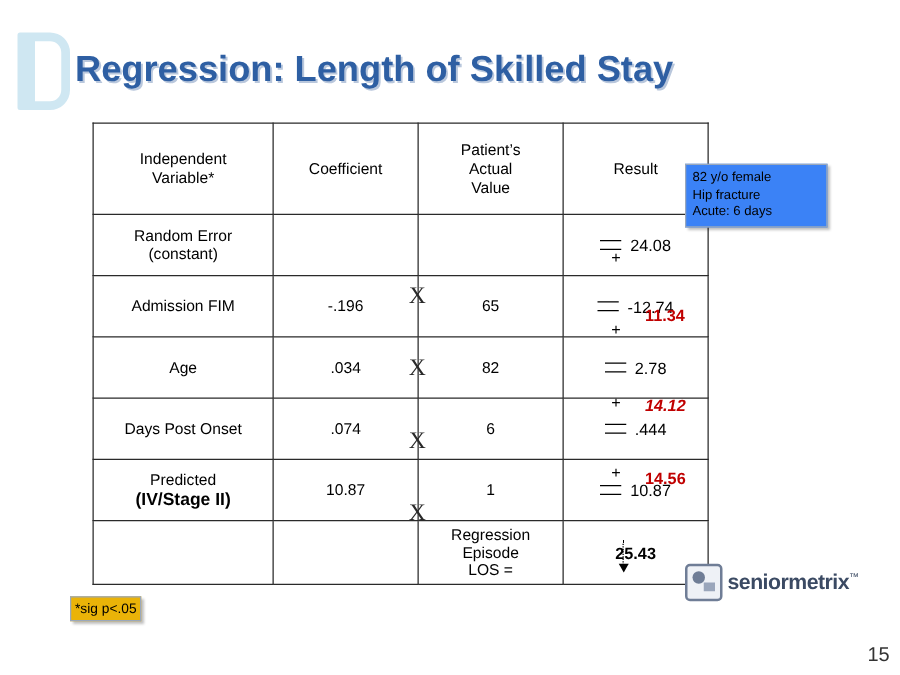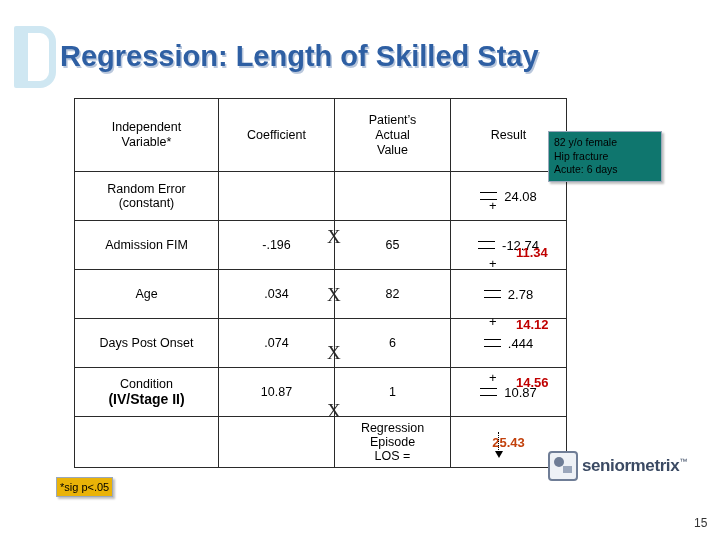--- a/index.html
+++ b/index.html
@@ -139,21 +139,21 @@
     white-space: nowrap;
   }
 
   
   .callout {
     position: absolute;
     left: 548px;
     top: 131px;
     width: 102px;
     padding: 4px 5px;
-    background: #0f766e;
+    background: #3b82f6;
     border: 1px solid #9aa8bb;
     font-size: 10.5px;
     line-height: 13.5px;
     color: #000;
     box-shadow: 2px 2px 2px rgba(0,0,0,0.25);
   }
 
   
   .signote {
     position: absolute;
@@ -165,21 +165,21 @@
     font-size: 11px;
     color: #000;
     box-shadow: 2px 2px 2px rgba(0,0,0,0.25);
     margin-left: 12px;
   }
 
   
   .total-val {
     font-size: 13px;
     font-weight: bold;
-    color: #c2410c;
+    color: #000000;
   }
 
   
   .arrow-down {
     position: absolute;
     left: 494px;
     top: 432px;
     width: 10px;
     height: 30px;
   }
@@ -242,21 +242,21 @@
   .brand-text .tm {
     font-size: 8px;
     vertical-align: super;
     font-weight: normal;
   }
 
   .page-num {
     position: absolute;
     left: 694px;
     top: 516px;
-    font-size: 12px;
+    font-size: 16px;
     color: #333;
   }
 </style>
 </head>
 <body>
 
 <div id="slide">
 
   <div class="logo-bracket"></div>
 
@@ -337,21 +337,21 @@
         <td class="result-cell">
           <div class="res-inner">
             <span class="eq"></span>
             <span class="res-val">.444</span>
           </div>
         </td>
       </tr>
 
       <tr class="rowtall">
         <td>
-          <div>Condition</div>
+          <div>Predicted</div>
           <div class="sub-note">(IV/Stage II)</div>
         </td>
         <td>10.87</td>
         <td>1</td>
         <td class="result-cell">
           <div class="res-inner">
             <span class="eq"></span>
             <span class="res-val">10.87</span>
           </div>
         </td>
@@ -376,21 +376,21 @@
   <span class="xmark" style="left:327px; top:284px;">X</span>
   <span class="xmark" style="left:327px; top:342px;">X</span>
   <span class="xmark" style="left:327px; top:400px;">X</span>
 
   <span class="plus" style="left:489px; top:198px;">+</span>
   <span class="plus" style="left:489px; top:256px;">+</span>
   <span class="plus" style="left:489px; top:314px;">+</span>
   <span class="plus" style="left:489px; top:370px;">+</span>
 
   <span class="running" style="left:516px; top:245px;">11.34</span>
-  <span class="running" style="left:516px; top:317px;">14.12</span>
+  <span class="running" style="left:516px; top:317px;font-style:italic;">14.12</span>
   <span class="running" style="left:516px; top:375px;">14.56</span>
 
   <div class="arrow-down">
     <div class="shaft"></div>
     <div class="head"></div>
   </div>
 
   <div class="callout">
     <div>82 y/o female</div>
     <div>Hip fracture</div>

